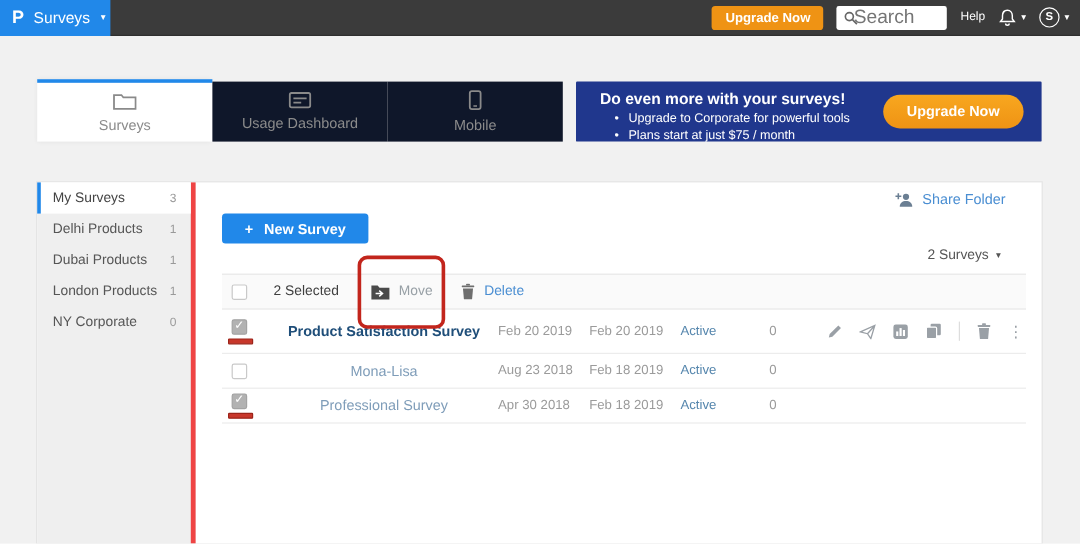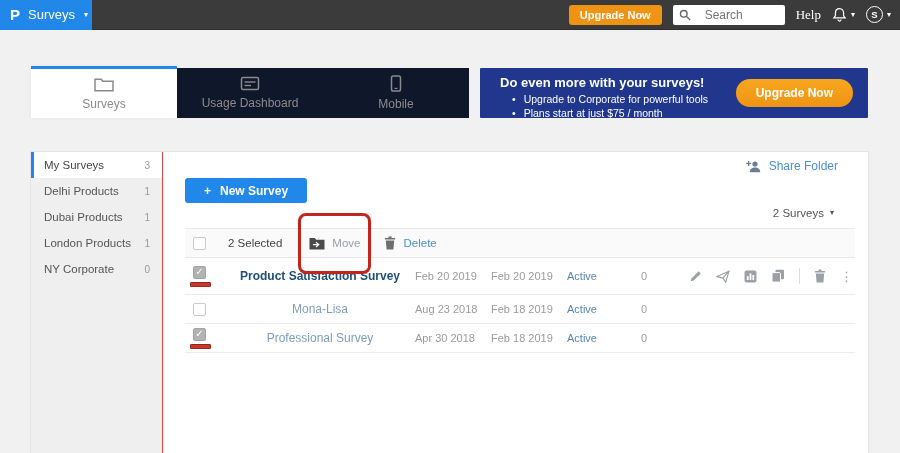--- a/index.html
+++ b/index.html
@@ -30,25 +30,25 @@
   .topbar-right {
     margin-left:auto; display:flex; align-items:center; gap:11px; padding-right:9px;
   }
   .upgrade-top {
     background:var(--orange,#ef9314); color:#fff; font-size:11px; font-weight:bold;
     padding:4px 11px; border-radius:3px; border:none; cursor:pointer;
   }
   .search-wrap { position:relative; }
   .search-wrap svg { position:absolute; left:6px; top:4px; }
   .search-input {
-    width:112px; height:20px; border:none; border-radius:2px;
-    padding-left:32px; font-size:12px; color:#444; outline:none;
+    width:92px; height:20px; border:none; border-radius:2px;
+    padding-left:14px; font-size:16px; color:#444; outline:none;
     font-family:"Liberation Sans", sans-serif;
   }
-  .help-link { color:#fff; font-size:13px; cursor:pointer;font-family:Liberation Serif, serif; }
+  .help-link { color:#fff; font-size:10px; cursor:pointer; }
   .bell-group, .avatar-group { display:flex; align-items:center; gap:4px; color:#fff; cursor:pointer; }
   .avatar-circle {
     width:17px; height:17px; border-radius:50%; border:1px solid #fff;
     display:flex; align-items:center; justify-content:center;
     font-size:9.5px; font-weight:bold; color:#fff;
   }
 
   
   .tabs {
     position:absolute; left:31px; top:66px; height:52px;
@@ -81,21 +81,21 @@
     font-family:"Liberation Sans", sans-serif;
   }
 
   
   .card {
     position:absolute; left:31px; top:152px; width:837px; height:301px;
     background:#fff; box-shadow:0 0 0 1px rgba(0,0,0,0.05);
   }
   .side {
     position:absolute; left:0; top:0; bottom:0; width:132px;
-    background:#efefef; border-right:1px solid #ef4444;
+    background:#efefef; border-right:4px solid #ef4444;
   }
   .side-item {
     height:26px; display:flex; align-items:center;
     padding:0 12px 0 13px; font-size:11.5px; color:#555; cursor:pointer;
   }
   .side-item .count { margin-left:auto; font-size:10px; color:#999; }
   .side-item.active {
     background:#fff; border-left:3px solid var(--accent-blue,#2188e9);
     padding-left:10px; color:#444;
   }

